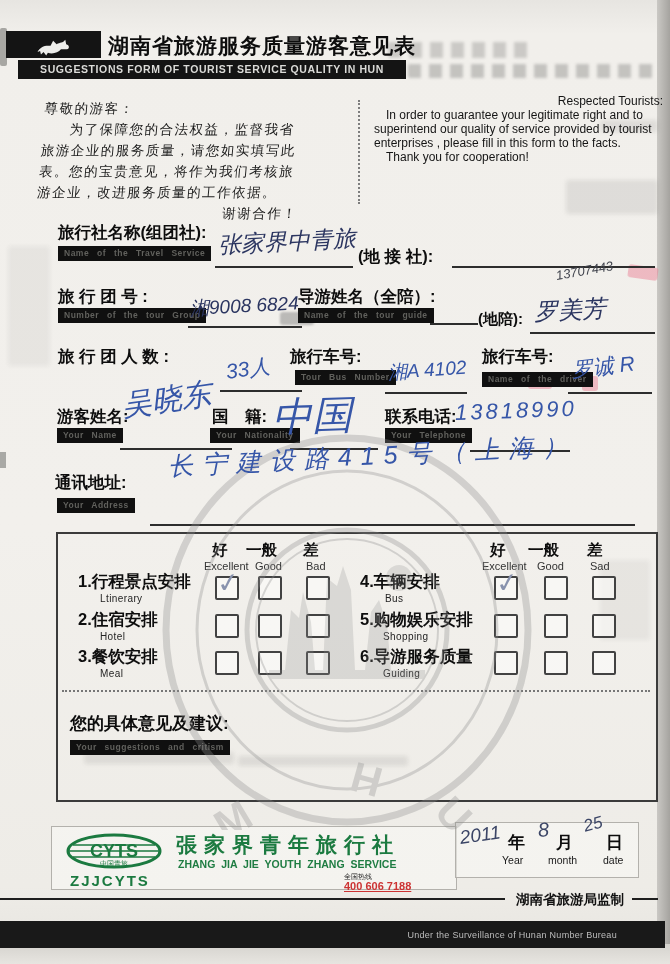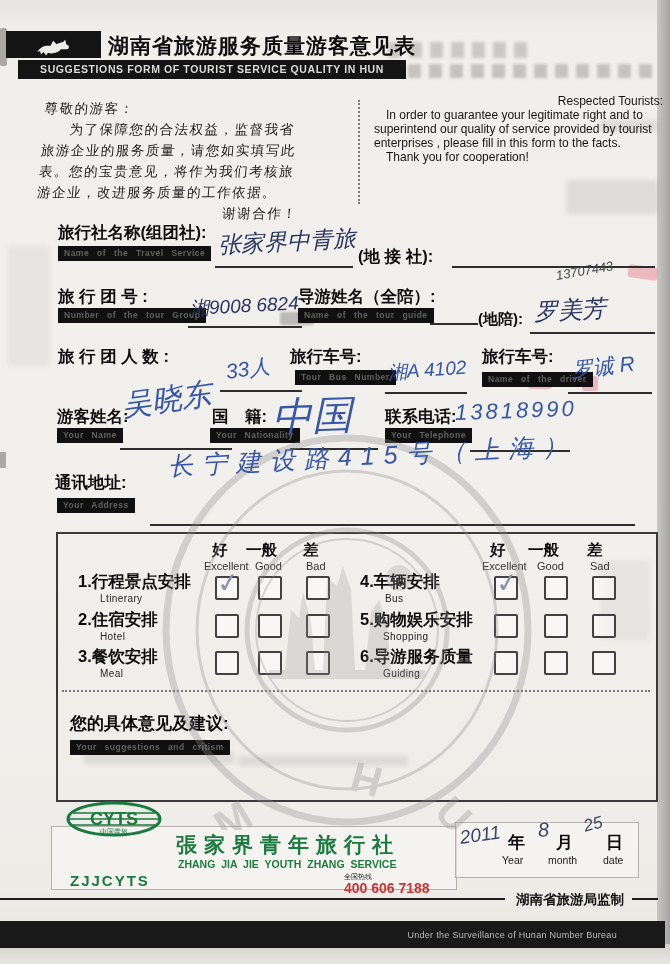--- a/index.html
+++ b/index.html
@@ -48,21 +48,21 @@
   .cb{width:20px;height:20px;border:2px solid #424242;border-radius:2px;background:rgba(253,253,251,.55);}
   .check{position:absolute;top:-11px;left:0;font-size:27px;font-weight:bold;color:#8892ad;transform:rotate(-8deg);}
   .dotline{border-top:2px dotted #767676;height:0;}
   
   .panel{border:1px solid #b3b1ac;background:rgba(250,249,246,.55);}
   .logo-name{font-size:15px;font-weight:bold;color:#1b7a40;letter-spacing:2px;}
   .agency-cn{font-size:21px;font-weight:bold;color:#1b7a40;letter-spacing:7px;white-space:nowrap;}
   .agency-en{font-size:10.5px;font-weight:bold;color:#1e7c42;word-spacing:3px;white-space:nowrap;}
   .website{font-size:13.5px;font-weight:bold;color:#2a5c40;letter-spacing:2px;white-space:nowrap;}
   .hotline-label{font-size:7px;color:#222;white-space:nowrap;}
-  .hotline-num{font-size:14px;font-weight:bold;color:#cc3333;white-space:nowrap;}
+  .hotline-num{font-size:11px;font-weight:bold;color:#cc3333;white-space:nowrap;text-decoration:underline;}
   .date-cn{font-size:17px;font-weight:bold;color:#0c0c0c;}
   .date-en{font-size:10.5px;color:#191919;}
   .sup-line{height:2px;background:#1e1e1e;}
   .sup-cn{font-size:13.5px;font-weight:bold;color:#101010;white-space:nowrap;}
   .bottom-bar{left:0;top:921px;width:665px;height:27px;background:#191919;color:#bdbdbd;
               font-size:9px;text-align:right;box-sizing:border-box;padding:9px 48px 0 0;letter-spacing:.3px;}
   .wm{z-index:2;pointer-events:none;}
 </style>
 </head>
 <body>
@@ -210,21 +210,21 @@
   <div class="abs cb" style="left:592px;top:614px"></div>
   <div class="abs cb" style="left:494px;top:651px"></div>
   <div class="abs cb" style="left:544px;top:651px"></div>
   <div class="abs cb" style="left:592px;top:651px"></div>
 
   <div class="abs dotline" style="left:62px;top:690px;width:588px"></div>
   <div class="abs cnl" style="left:70px;top:712px;font-size:17px">您的具体意见及建议:</div>
   <div class="abs bsub" style="left:70px;top:740px">Your suggestions and critism</div>
 
   <div class="abs panel" style="left:51px;top:826px;width:404px;height:62px"></div>
-  <div class="abs" style="left:64px;top:800px">
+  <div class="abs" style="left:64px;top:832px">
     <svg width="100" height="40" viewBox="0 0 100 40">
       <ellipse cx="50" cy="19" rx="46" ry="16" fill="none" stroke="#1b7a40" stroke-width="3"></ellipse>
       <path d="M9 13 H91 M5 19 H95 M9 25 H91" stroke="#1b7a40" stroke-width="1.3" fill="none"></path>
       <text x="50" y="25" text-anchor="middle" font-size="18" font-weight="bold" fill="#1b7a40" font-family="Liberation Sans, sans-serif">CYTS</text>
       <text x="50" y="34" text-anchor="middle" font-size="7" fill="#1b7a40" font-family="Liberation Sans, sans-serif">中国青旅</text>
     </svg>
   </div>
   <div class="abs logo-name" style="left:70px;top:872px">ZJJCYTS</div>
   <div class="abs agency-cn" style="left:176px;top:831px">張家界青年旅行社</div>
   <div class="abs agency-en" style="left:178px;top:858px">ZHANG JIA JIE YOUTH ZHANG SERVICE</div>

